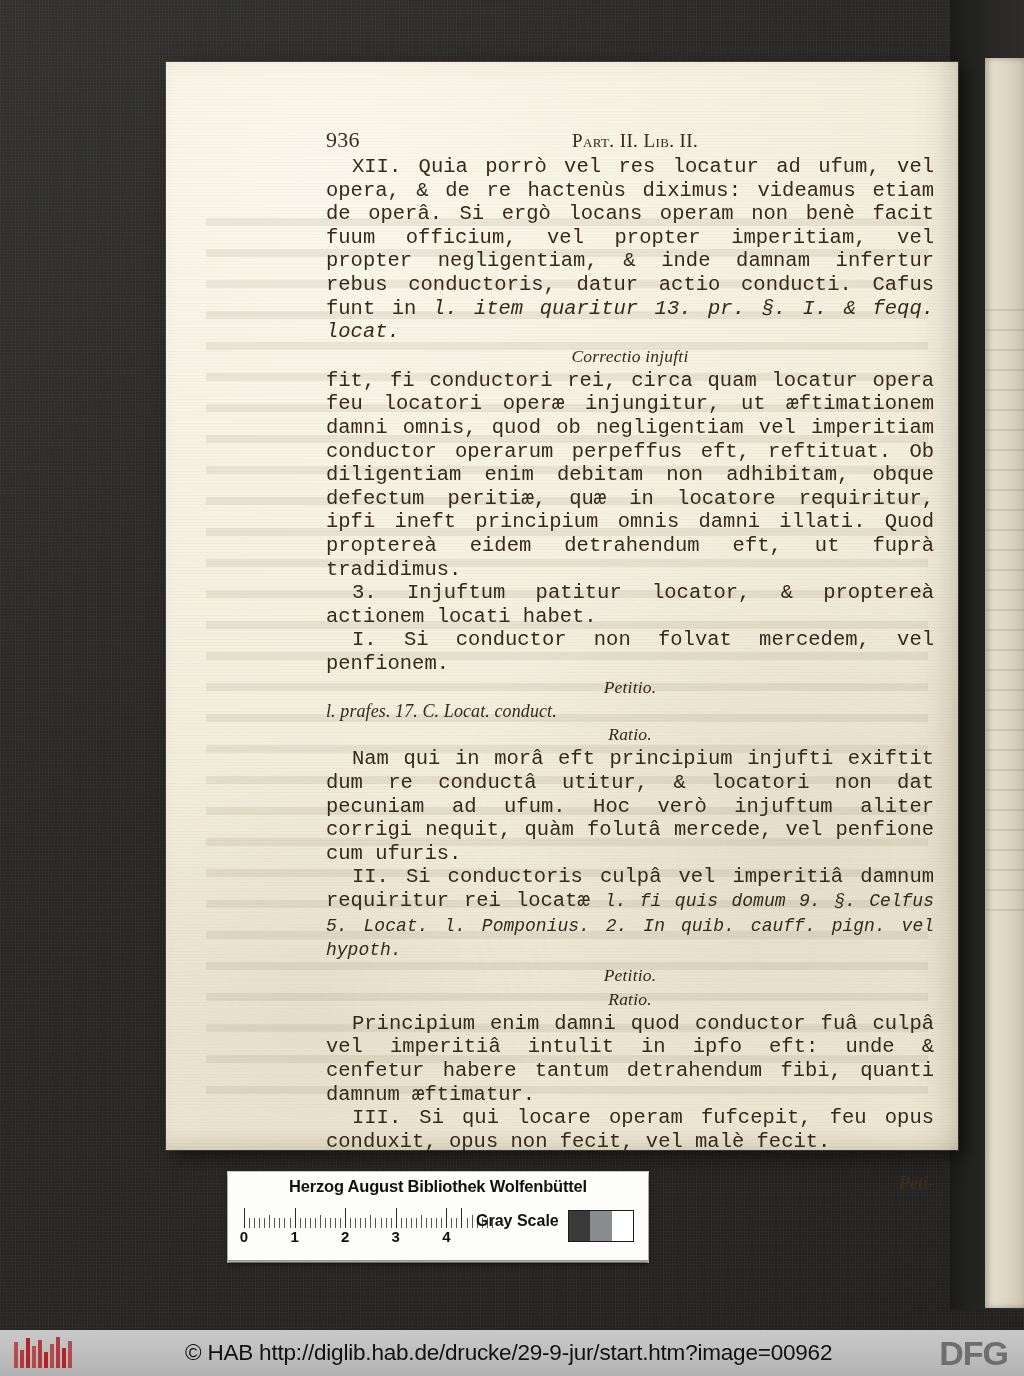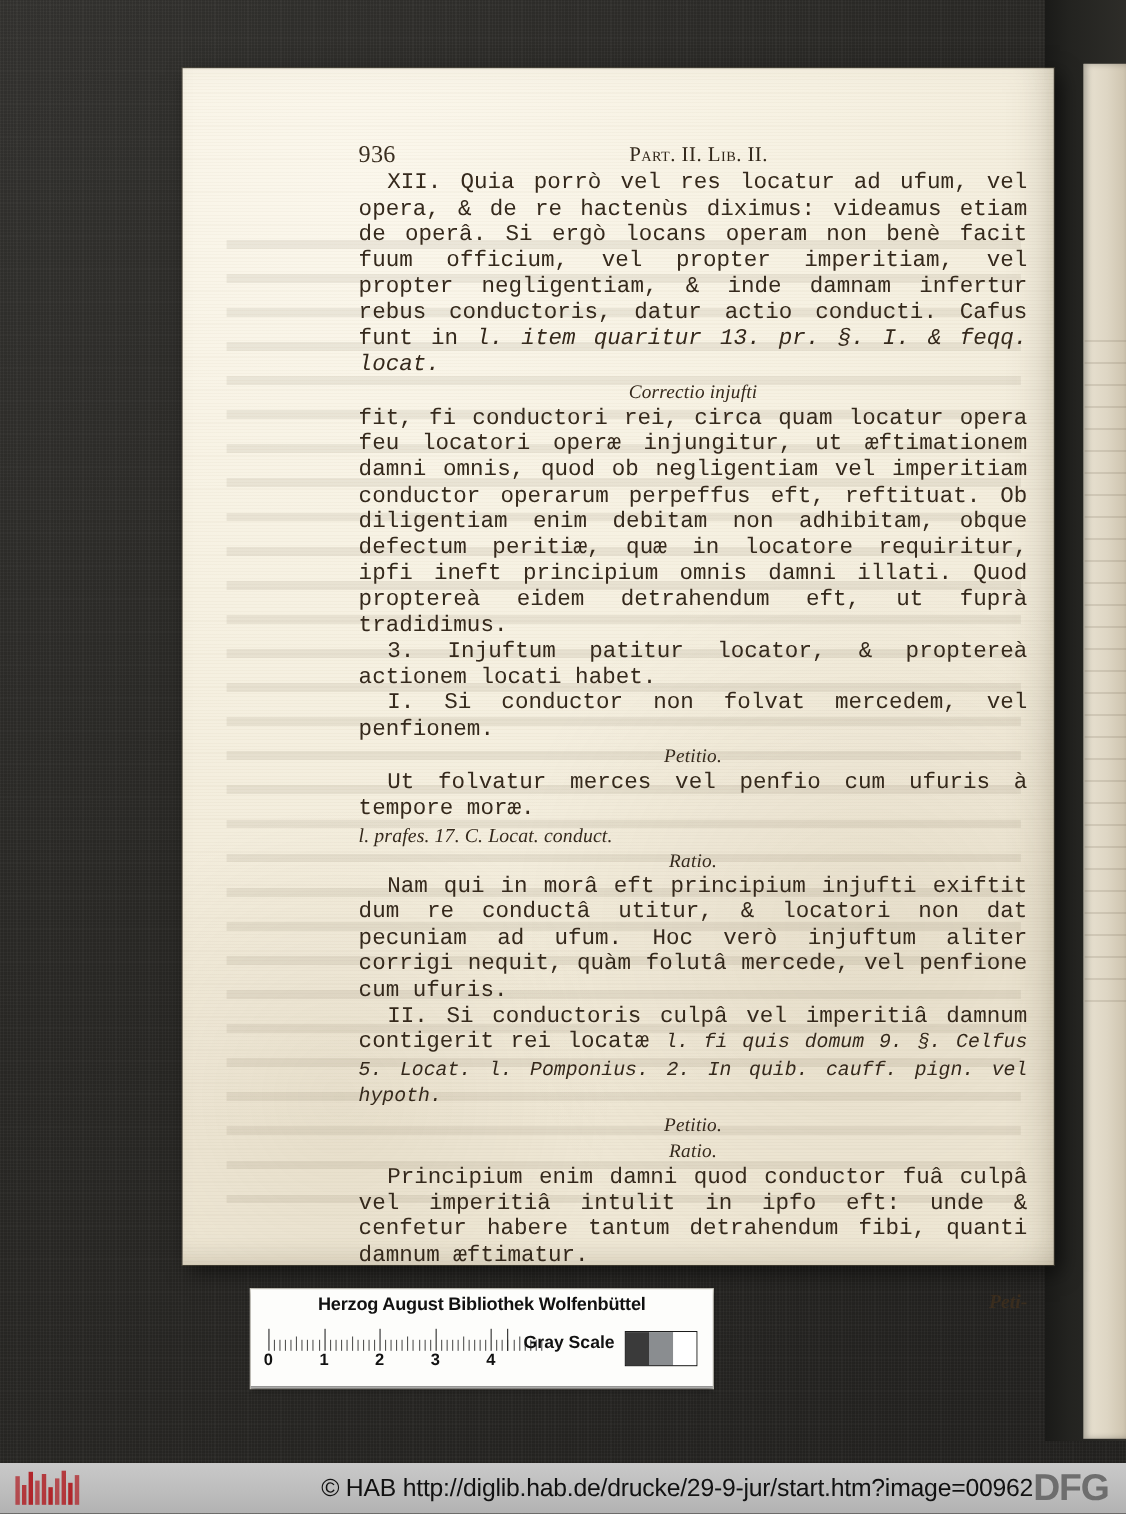--- a/index.html
+++ b/index.html
@@ -132,21 +132,21 @@
     display:flex;align-items:center;
     font-family:"Liberation Sans", sans-serif;
   }
   #hab-logo{
     width:64px;height:34px;margin-left:14px;flex:0 0 auto;position:relative;
   }
   #hab-logo i{
     position:absolute;bottom:2px;width:4px;background:#b01f24;display:block;
   }
   #footer-url{
-    flex:1 1 auto;text-align:right;font-size:22.5px;color:#111;
+    flex:1 1 auto;text-align:center;font-size:22.5px;color:#111;
     letter-spacing:-.2px;white-space:nowrap;
   }
   #dfg-logo{
     flex:0 0 auto;margin-right:16px;
     font-family:"Liberation Sans", sans-serif;
     font-weight:bold;font-size:34px;color:#6e6e6e;letter-spacing:-1px;
   }
 </style>
 </head>
 <body>
@@ -172,37 +172,37 @@
     <div class="centered-head">Correctio injufti</div>
 
     <p class="para">fit, fi conductori rei, circa quam locatur opera feu locatori operæ injungitur, ut æftimationem damni omnis, quod ob negligentiam vel imperitiam conductor operarum perpeffus eft, reftituat. Ob diligentiam enim debitam non adhibitam, obque defectum peritiæ, quæ in locatore requiritur, ipfi ineft principium omnis damni illati. Quod proptereà eidem detrahendum eft, ut fuprà tradidimus.</p>
 
     <p class="para first-indent">3. Injuftum patitur locator, &amp; proptereà actionem locati habet.</p>
 
     <p class="para first-indent">I. Si conductor non folvat mercedem, vel penfionem.</p>
 
     <div class="centered-head">Petitio.</div>
 
-    <p class="para first-indent">Ut folvatur merces vel penfio cum ufuris à tempore moræ.</p>
 
     <div class="cite">l. prafes. 17. C. Locat. conduct.</div>
 
     <div class="centered-head">Ratio.</div>
 
     <p class="para first-indent">Nam qui in morâ eft principium injufti exiftit dum re conductâ utitur, &amp; locatori non dat pecuniam ad ufum. Hoc verò injuftum aliter corrigi nequit, quàm folutâ mercede, vel penfione cum ufuris.</p>
 
-    <p class="para first-indent"><span>II. Si conductoris culpâ vel imperitiâ damnum contigerit rei locatæ </span><span class="it" style="font-size:18px">l. fi quis domum 9. §. Celfus 5. Locat. l. Pomponius. 2. In quib. cauff. pign. vel hypoth.</span></p>
+    <p class="para first-indent"><span>II. Si conductoris culpâ vel imperitiâ damnum requiritur rei locatæ </span><span class="it" style="font-size:18px">l. fi quis domum 9. §. Celfus 5. Locat. l. Pomponius. 2. In quib. cauff. pign. vel hypoth.</span></p>
 
     <div class="centered-head">Petitio.</div>
 
 
     <div class="centered-head">Ratio.</div>
 
     <p class="para first-indent">Principium enim damni quod conductor fuâ culpâ vel imperitiâ intulit in ipfo eft: unde &amp; cenfetur habere tantum detrahendum fibi, quanti damnum æftimatur.</p>
 
+    <p class="para first-indent">III. Si qui locare operam fufcepit, feu opus conduxit, opus non fecit, vel malè fecit.</p>
 
     <div id="foot-row">
       <span class="sig">Hhhhh 3</span>
       <span class="catchword">Peti-</span>
     </div>
 
   </div>
 </div>
 
 <div id="target-card">

